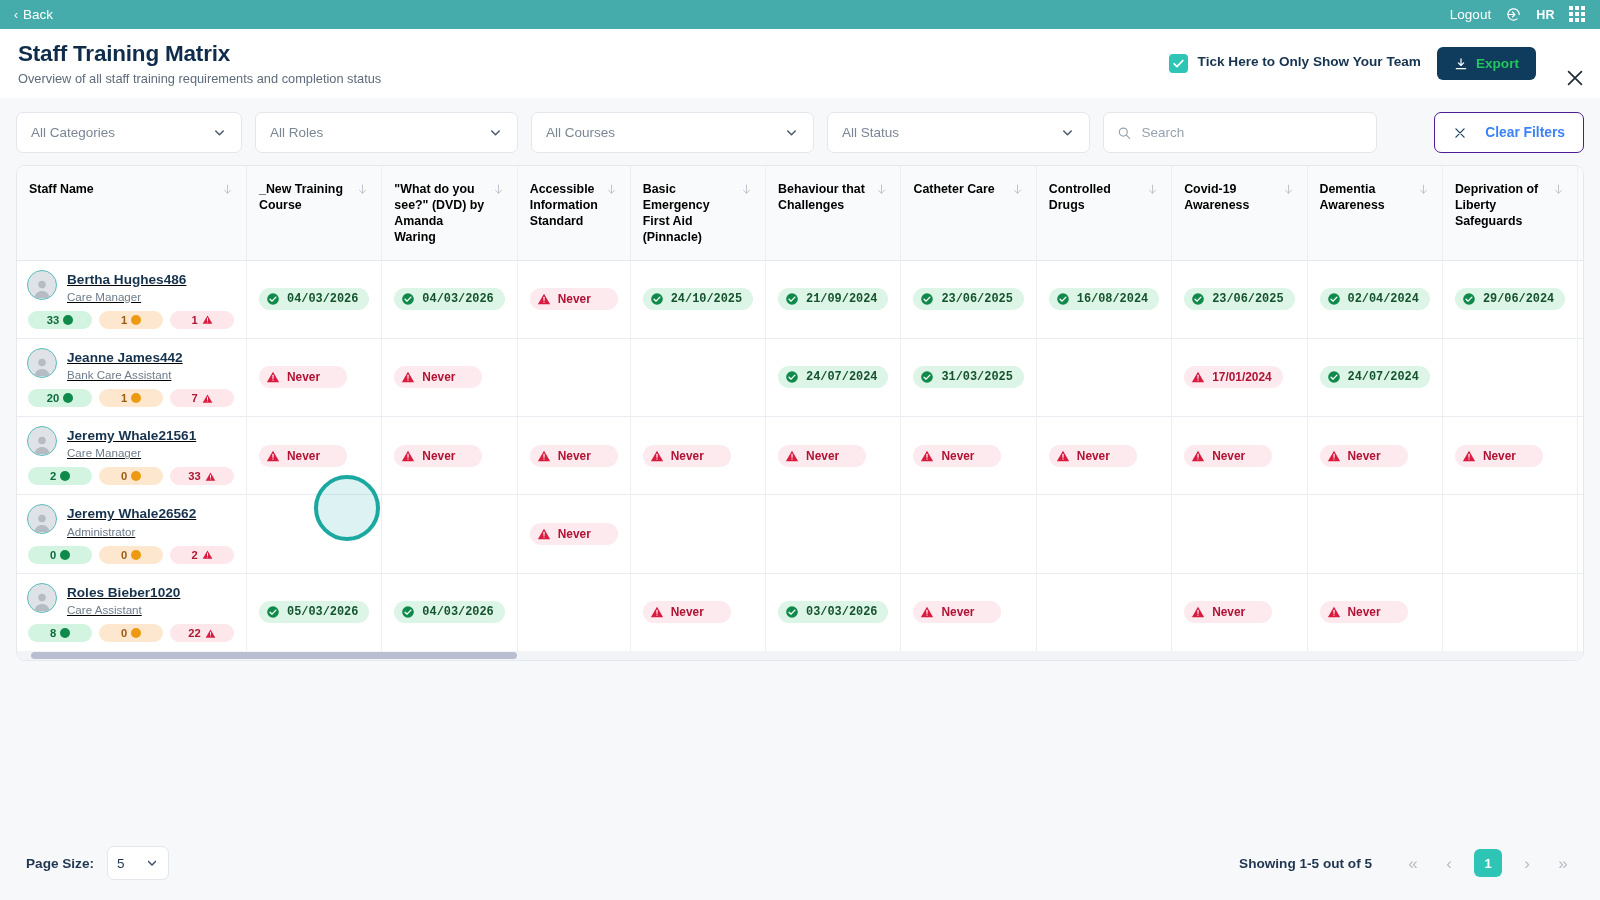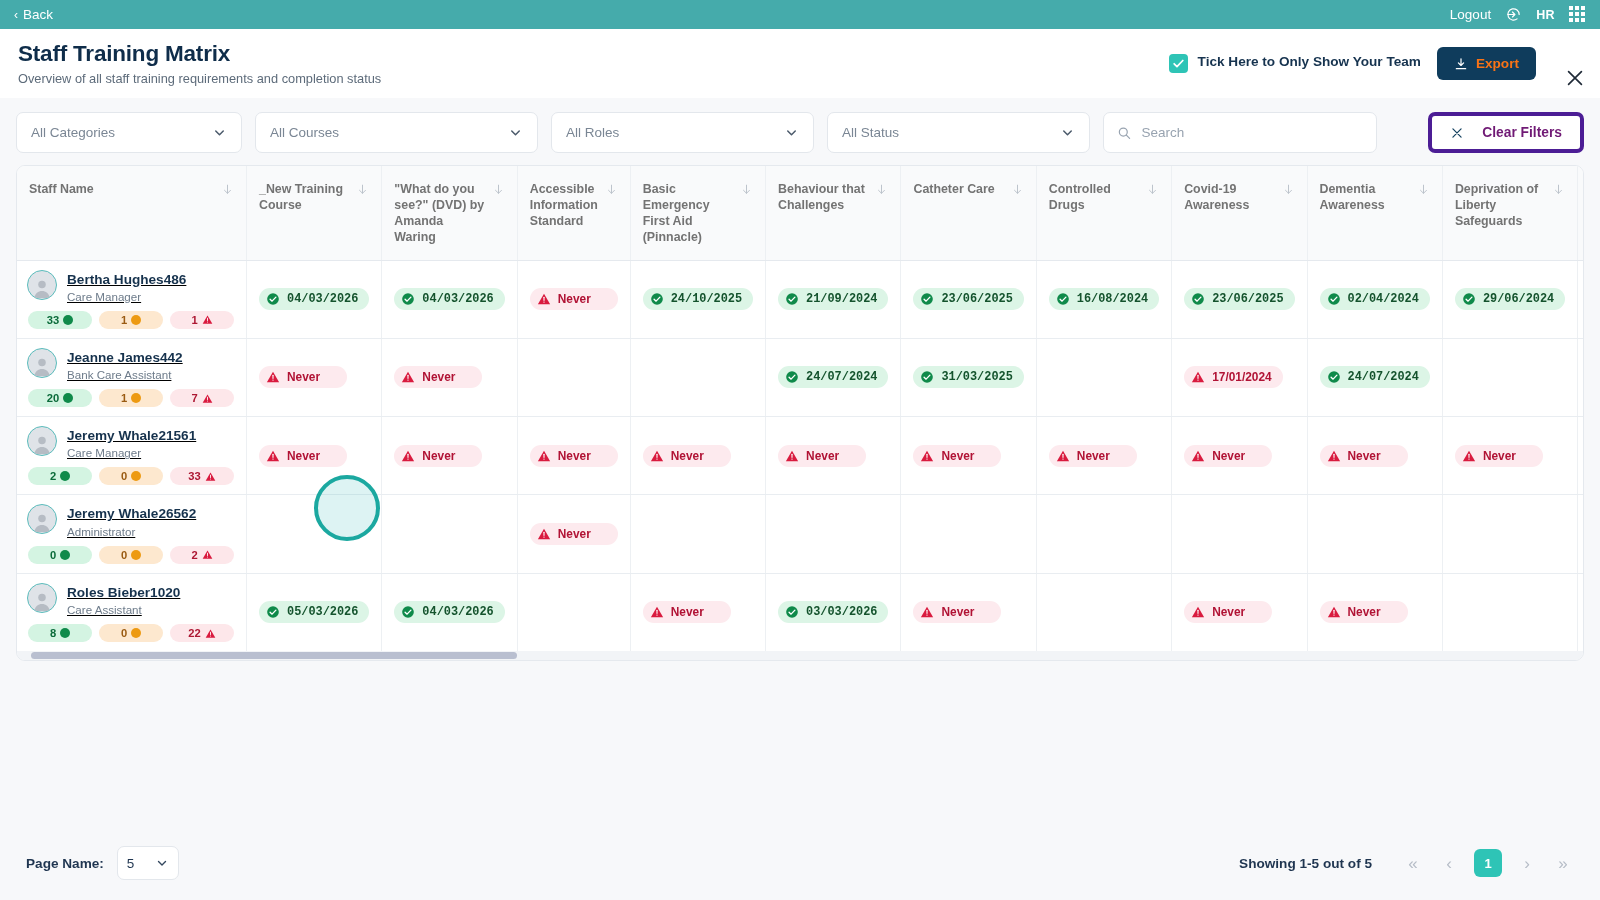--- a/index.html
+++ b/index.html
@@ -51,21 +51,21 @@
     padding-right: 46px;
   }
   .tick-wrap { display: flex; align-items: flex-start; gap: 10px; cursor: pointer; }
   .tickbox {
     width: 19px; height: 19px; border-radius: 4px; background: #2EC4B6;
     display: flex; align-items: center; justify-content: center;
   }
   .tickbox svg { width: 13px; height: 13px; }
   .tick-label { font-size: 13.6px; color: #16334f; font-weight: 600; }
   .export-btn {
-    background: #0F3C5C; color: #f97316; border: none; border-radius: 6px;
+    background: #0F3C5C; color: #22c55e; border: none; border-radius: 6px;
     height: 33px; padding: 0 17px; font-size: 13.6px; font-weight: 600;
     display: flex; align-items: center; gap: 8px; cursor: pointer;
     font-family: "Liberation Sans", sans-serif;
   }
   .export-btn svg { width: 14px; height: 14px; }
   .close-x {
     position: absolute; right: 14px; top: 38px;
     width: 22px; height: 22px; cursor: pointer;
   }
 
@@ -90,38 +90,38 @@
     border: 1px solid #e3e7ec; border-radius: 7px;
     display: flex; align-items: center; padding: 0 13px; gap: 10px;
   }
   .searchbox input {
     border: none; outline: none; font-size: 13.5px; color: #40505f;
     font-family: "Liberation Sans", sans-serif; background: transparent; width: 100%;
   }
   .searchbox input::placeholder { color: #98a3b0; }
   .clear-btn {
     margin-left: auto; height: 41px; padding: 0 18px;
-    background: #ffffff; border: 4px solid #4c1d95; border-radius: 7px;
-    color: #701a75; font-size: 13.8px; font-weight: 600;
+    background: #ffffff; border: 1px solid #4c1d95; border-radius: 7px;
+    color: #3b82f6; font-size: 13.8px; font-weight: 600;
     display: flex; align-items: center; gap: 18px; cursor: pointer;
     font-family: "Liberation Sans", sans-serif;
   }
 
   
   .table-shell {
     margin: 0 16px; background: #ffffff;
     border: 1px solid #e5e9ee; border-radius: 9px;
     overflow: hidden; position: relative;
   }
   .table-scroll { overflow: hidden; position: relative; }
   table { border-collapse: collapse; table-layout: fixed; }
   thead th {
     background: #f9fafb; vertical-align: top;
     padding: 16px 12px 14px 12px;
-    font-size: 12.4px; font-weight: 600; color: #737373;
+    font-size: 12.4px; font-weight: 600; color: #000000;
     text-align: left; line-height: 1.28;
     border-right: 1px solid #edf0f3; border-bottom: 1px solid #e5e9ee;
     height: 78px; position: relative;
   }
   thead th .th-inner { display: flex; gap: 6px; align-items: flex-start; }
   thead th .th-text { flex: 1; }
   .sort-ico { flex-shrink: 0; opacity: .55; margin-top: 1px; }
   tbody td {
     border-right: 1px solid #edf0f3; border-bottom: 1px solid #e9edf1;
     height: 70px; padding: 0 12px; vertical-align: middle;
@@ -263,28 +263,28 @@
   </svg>
 </div>
 
 <div class="filters">
   <div class="sel sel-cat">
     <span>All Categories</span>
     <svg class="chev" width="15" height="15" viewBox="0 0 24 24" fill="none" stroke="#4b5a6b" stroke-width="2.4" stroke-linecap="round" stroke-linejoin="round">
         <path d="M6 9.5l6 6 6-6"></path>
       </svg>
   </div>
-  <div class="sel sel-course">
-    <span>All Courses</span>
+  <div class="sel sel-role">
+    <span>All Roles</span>
     <svg class="chev" width="15" height="15" viewBox="0 0 24 24" fill="none" stroke="#4b5a6b" stroke-width="2.4" stroke-linecap="round" stroke-linejoin="round">
         <path d="M6 9.5l6 6 6-6"></path>
       </svg>
   </div>
-  <div class="sel sel-role">
-    <span>All Roles</span>
+  <div class="sel sel-course">
+    <span>All Courses</span>
     <svg class="chev" width="15" height="15" viewBox="0 0 24 24" fill="none" stroke="#4b5a6b" stroke-width="2.4" stroke-linecap="round" stroke-linejoin="round">
         <path d="M6 9.5l6 6 6-6"></path>
       </svg>
   </div>
   <div class="sel sel-status">
     <span>All Status</span>
     <svg class="chev" width="15" height="15" viewBox="0 0 24 24" fill="none" stroke="#4b5a6b" stroke-width="2.4" stroke-linecap="round" stroke-linejoin="round">
         <path d="M6 9.5l6 6 6-6"></path>
       </svg>
   </div>
@@ -867,21 +867,21 @@
     </table>
   </div>
   <div class="highlight-ring"></div>
   <div class="hscroll">
     <div class="thumb"></div>
   </div>
 </div>
 
 <div class="footer">
   <div class="pagesize-wrap">
-    <span class="pagesize-label">Page Name:</span>
+    <span class="pagesize-label">Page Size:</span>
     <div class="pagesize-sel">
       <span>5</span>
       <svg class="chev" width="14" height="14" viewBox="0 0 24 24" fill="none" stroke="#33475e" stroke-width="2.4" stroke-linecap="round" stroke-linejoin="round">
           <path d="M6 9.5l6 6 6-6"></path>
         </svg>
     </div>
   </div>
   <div class="pager">
     <span class="showing">Showing 1-5 out of 5</span>
     <span class="pg-arrow">«</span>

